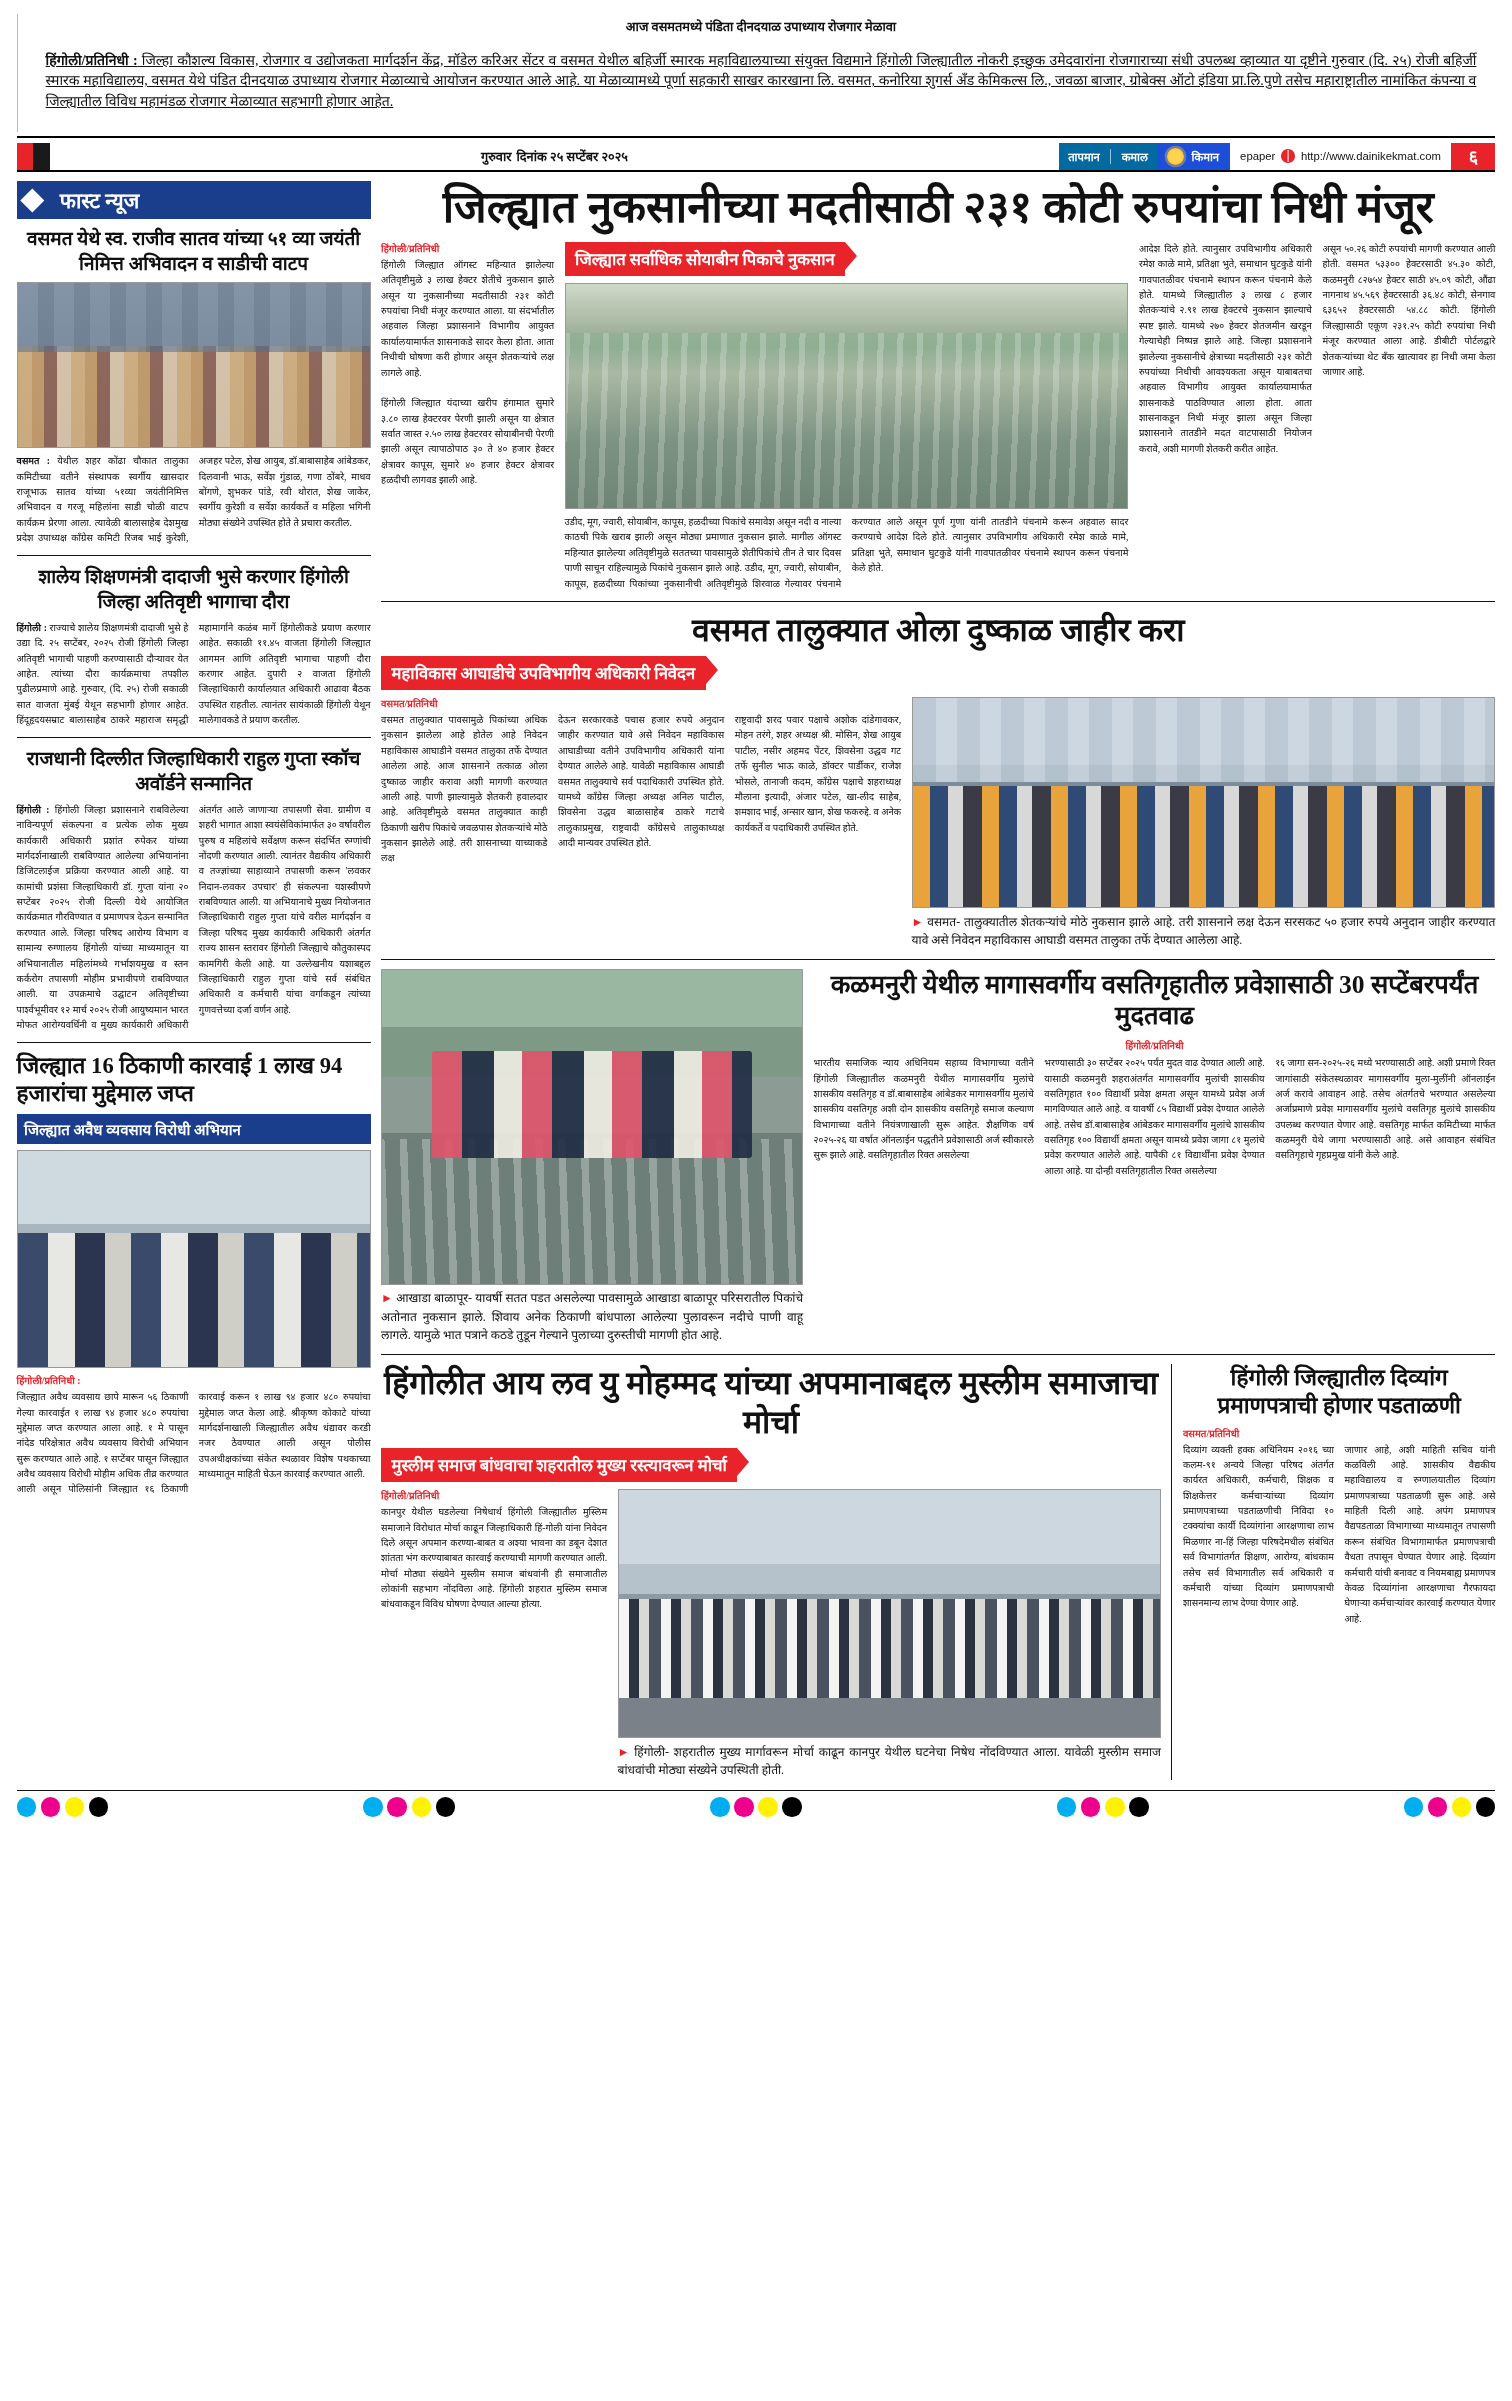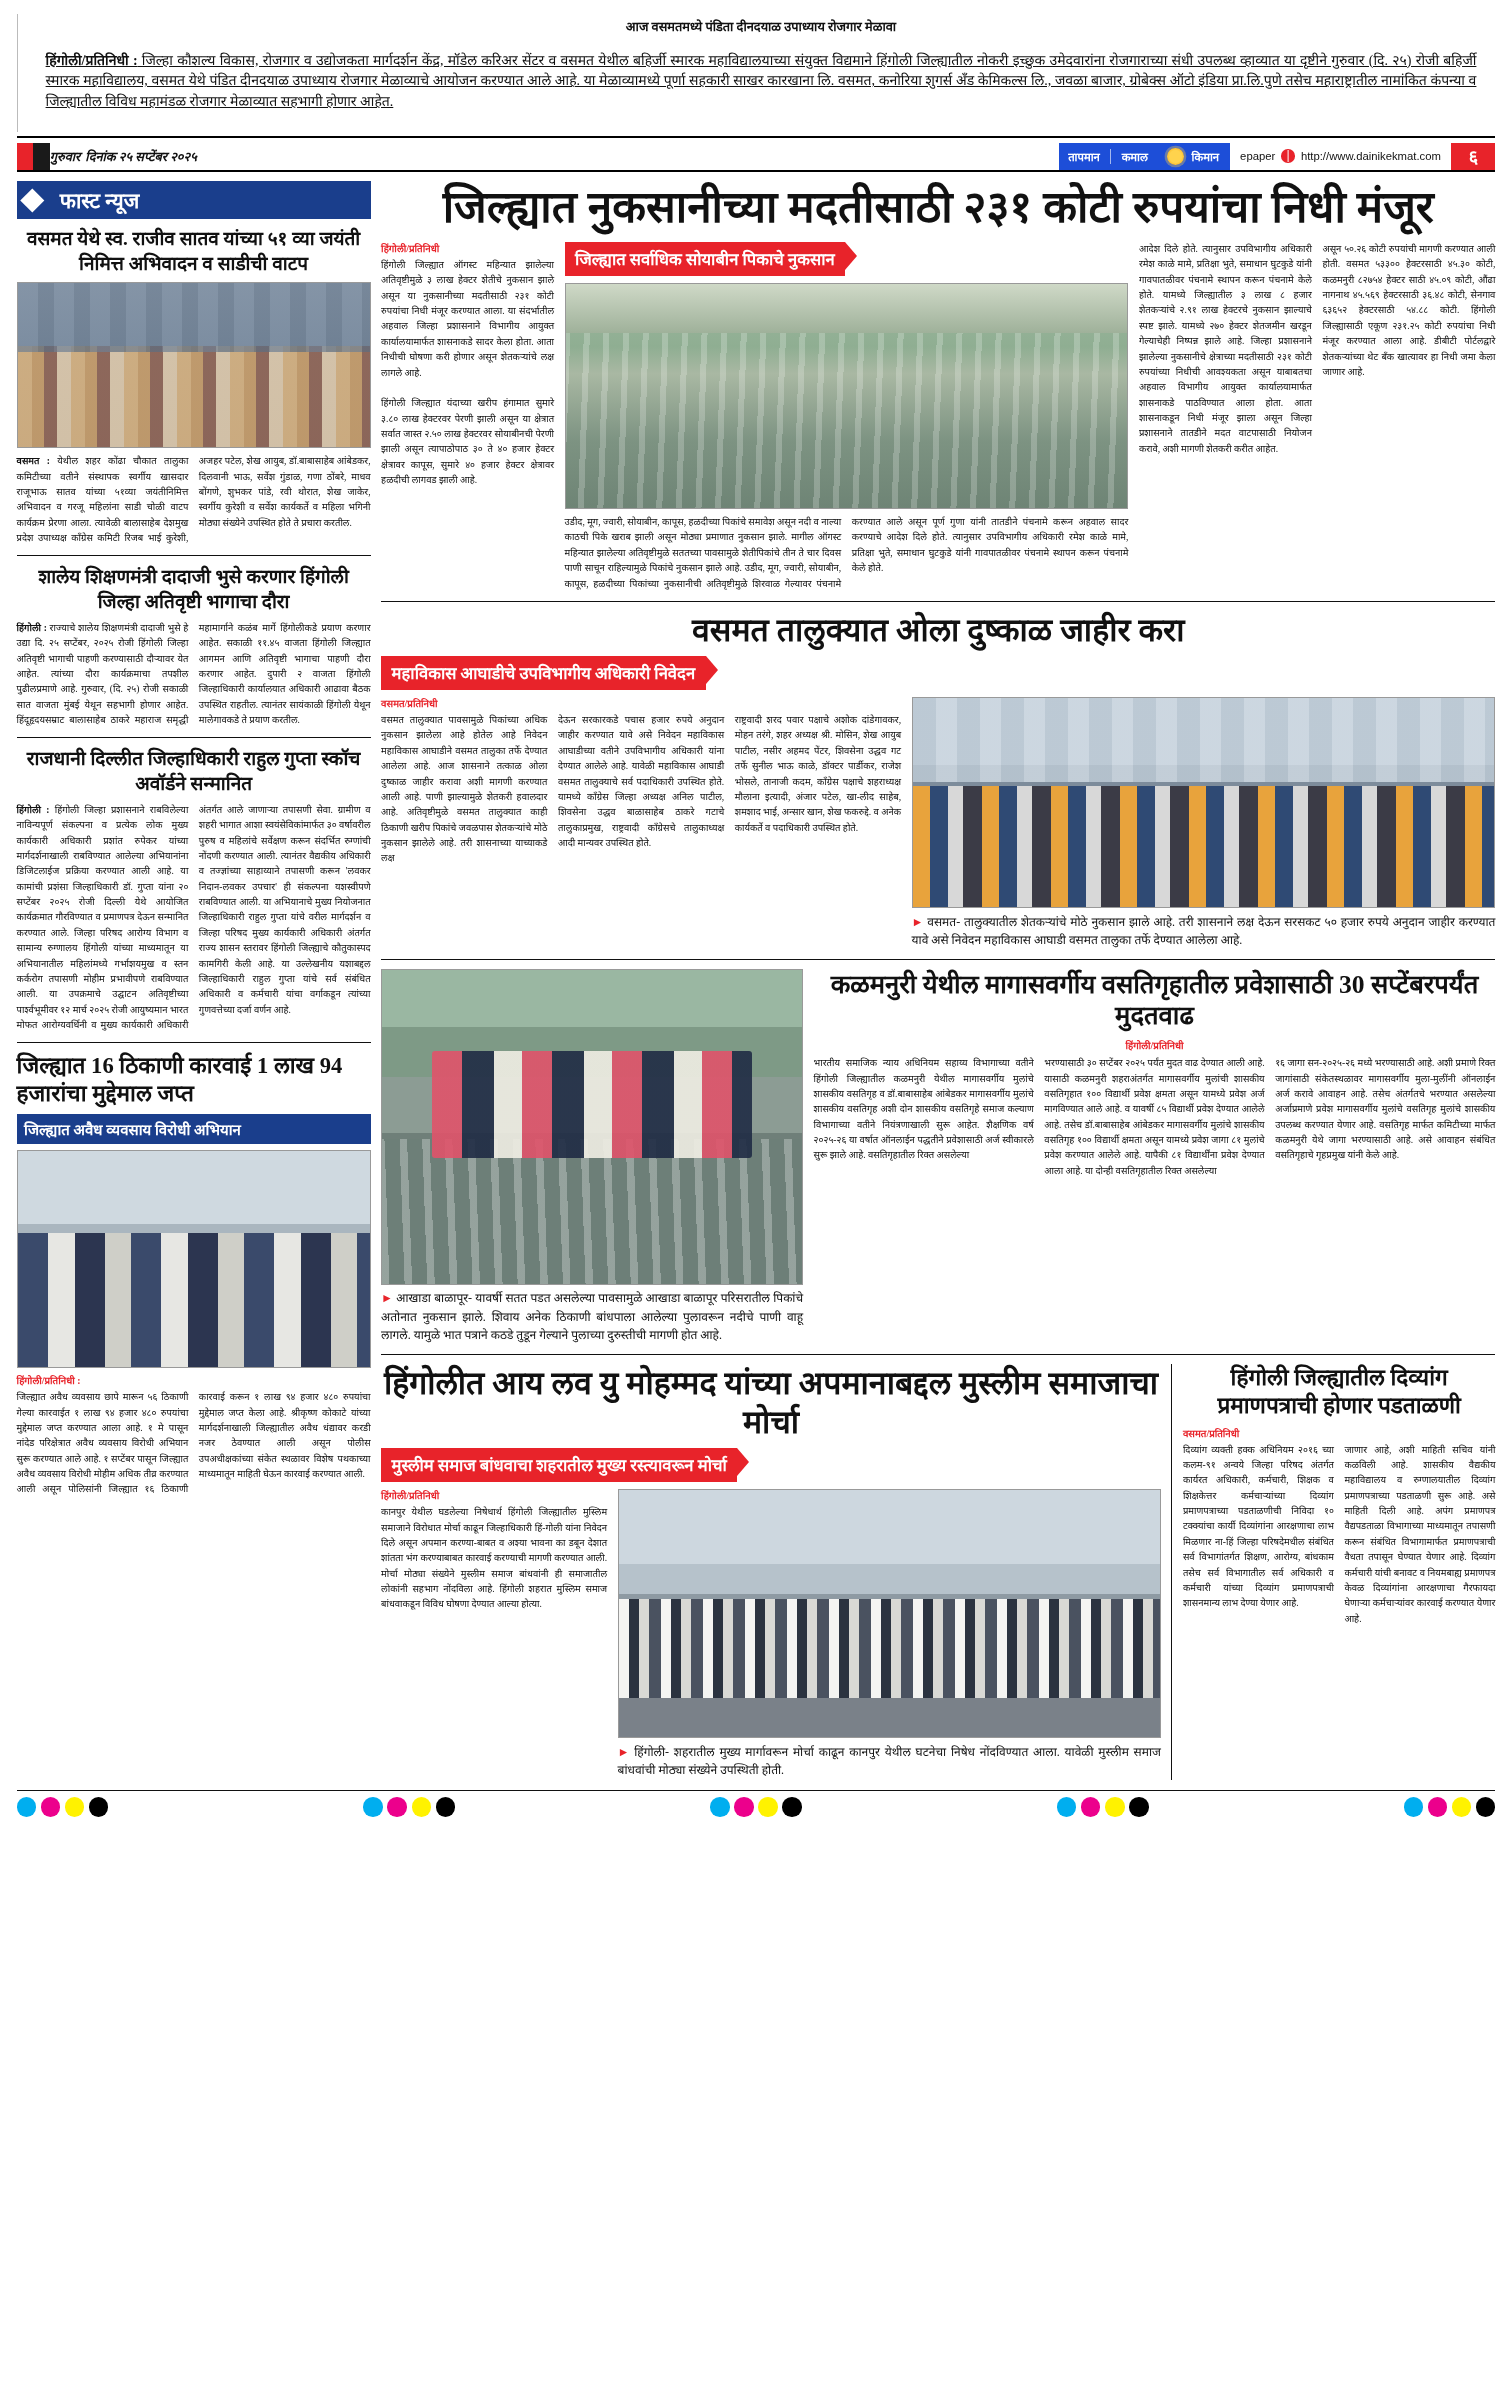--- a/index.html
+++ b/index.html
@@ -103,30 +103,30 @@
     height:29px;
     margin-top:4.5px;
     border-bottom:2.3px solid #000;
   }
   .db-swatch { width:16.6px; background:#e8232a; }
   .db-swatch2 { width:16.6px; background:#1a1a1a; }
   .db-date {
     flex:1;
     display:flex;
     align-items:center;
+    justify-content:center;
     gap:5px;
     font-family:"Liberation Serif", serif;
     font-size:12.8px;
     font-weight:bold;
-    font-style:italic;
   }
   .db-temp {
     display:flex;
     align-items:center;
-    background:#1d4ed8;
+    background:#0369a1;
     color:#fff;
     font-size:11.3px;
     font-weight:bold;
     padding:0 9px;
     gap:10.5px;
     font-family:"Liberation Serif", serif;
   }
   .db-temp .sep { width:0.8px; height:15px; background:#fff; opacity:.6; }
   .db-sun {
     display:flex;

